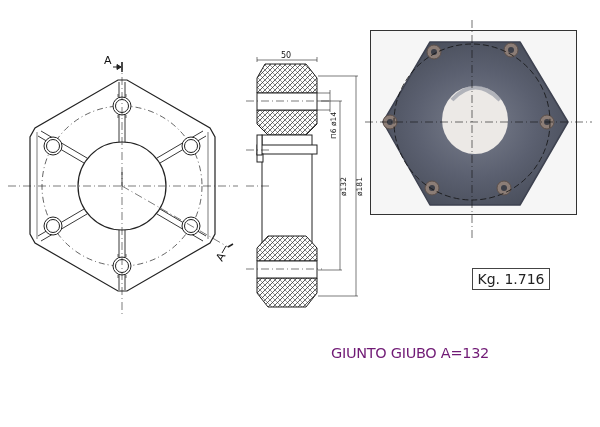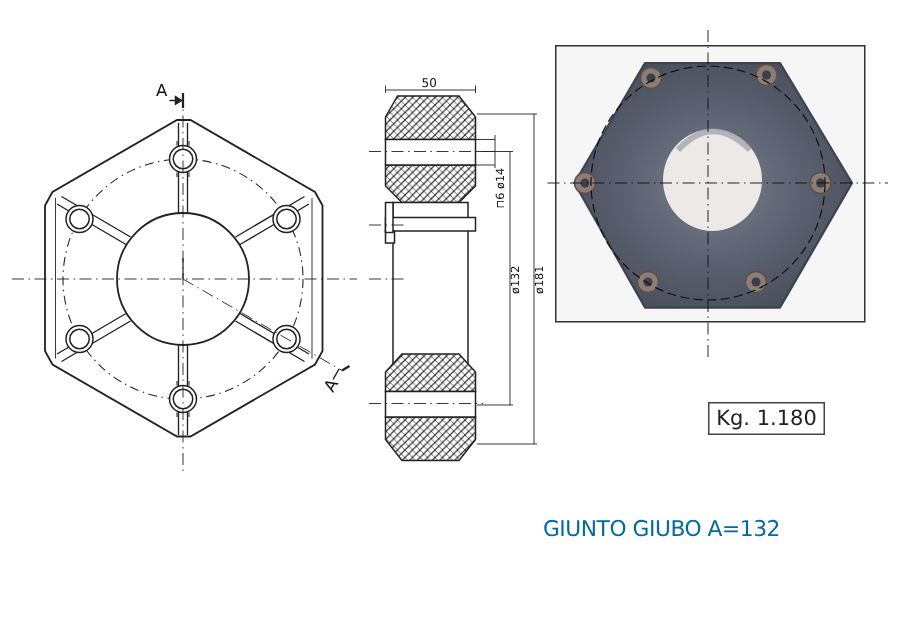--- a/index.html
+++ b/index.html
@@ -1,18 +1,18 @@
 <!DOCTYPE html>
 <html><head>
   <meta charset="utf-8">
   <style>
     html, body { margin: 0; padding: 0; background: #ffffff; }
     body { width: 600px; height: 427px; position: relative; overflow: hidden; font-family: "DejaVu Sans", sans-serif; }
     #drawing { position: absolute; left: 0; top: 0; }
-    .title-block { position: absolute; left: 300px; top: 343px; width: 220px; text-align: right; color: #0369a1; }
+    .title-block { position: absolute; left: 300px; top: 343px; width: 220px; text-align: center; color: #701a75; }
     .title-line { font-family: "DejaVu Sans", sans-serif; font-size: 14.5px; line-height: 21px; letter-spacing: -0.3px; }
     .weight-box { position: absolute; left: 472px; top: 268px; width: 78px; height: 22px; border: 1px solid #444; box-sizing: border-box; font-family: "DejaVu Sans", sans-serif; font-size: 14px; line-height: 20px; text-align: center; color: #222; }
     .photo-frame { position: absolute; left: 370px; top: 30px; width: 207px; height: 185px; border: 1px solid #333; box-sizing: border-box; background: #f6f6f6; overflow: hidden; }
   </style>
 </head>
 <body>
 
 <div class="photo-frame"></div>
 
 <svg id="drawing" width="600" height="427" viewBox="0 0 600 427" xmlns="http://www.w3.org/2000/svg">
@@ -143,17 +143,17 @@
         <circle cx="504" cy="188" r="3"></circle>
     </g>
     <circle cx="472" cy="122" r="78" fill="none" stroke="#111" stroke-width="0.8" stroke-dasharray="6,3"></circle>
     <g stroke="#111" stroke-width="0.6" stroke-dasharray="8,3,1,3">
       <path d="M365,122 L592,122"></path>
       <path d="M472,20 L472,240"></path>
     </g>
   </g>
 </svg>
 
-<div class="weight-box">Kg. 1.180</div>
+<div class="weight-box">Kg. 1.716</div>
 
 <div class="title-block">
   <div class="title-line">GIUNTO GIUBO A=132</div>
 </div>
 
 </body></html>

